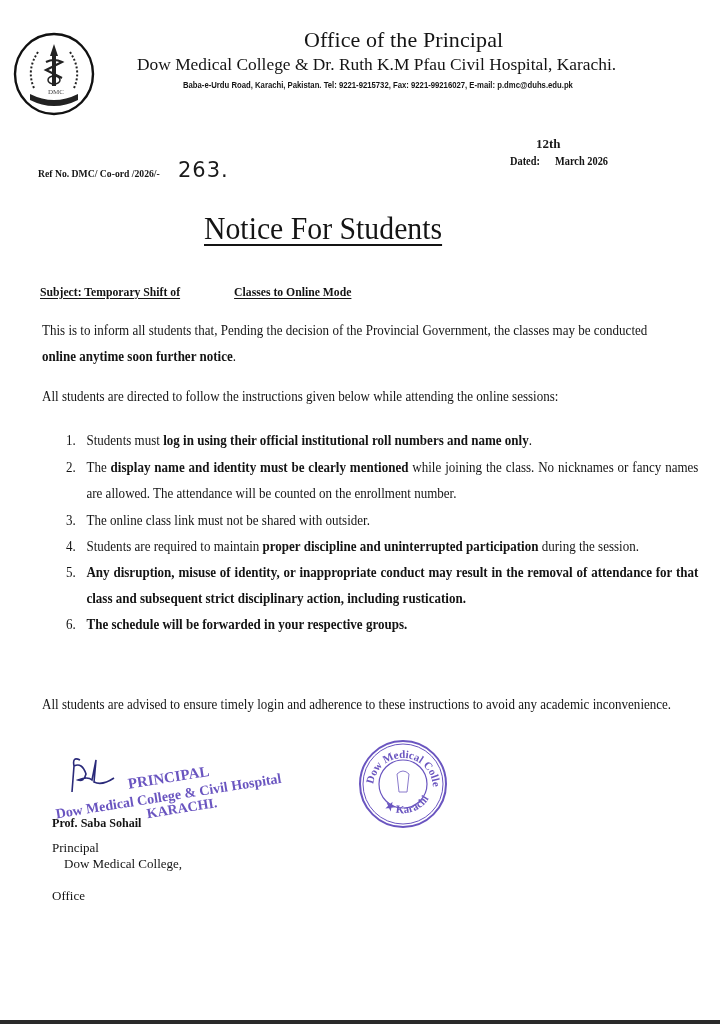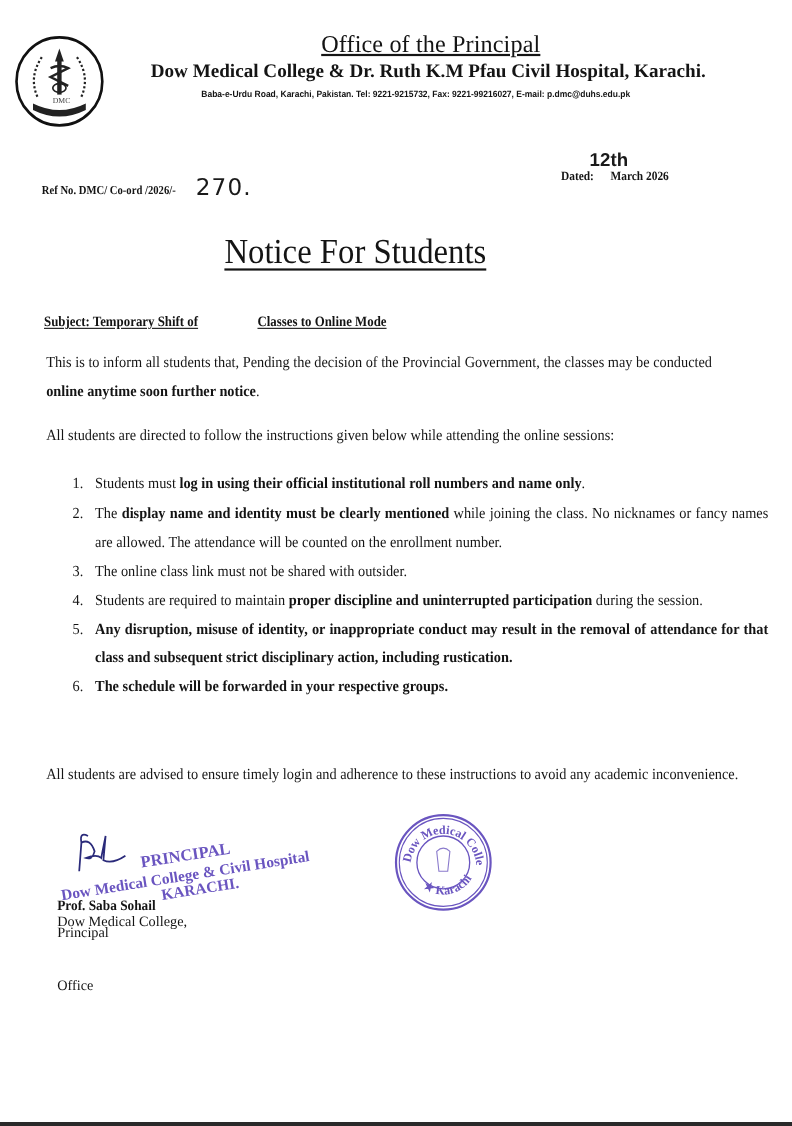--- a/index.html
+++ b/index.html
@@ -3,28 +3,28 @@
 <meta charset="utf-8">
 <style>
   html, body { margin: 0; padding: 0; }
   body {
     width: 720px; height: 1024px; background: #ffffff; position: relative; overflow: hidden;
     font-family: "Liberation Serif", serif; color: #141414;
   }
   .abs { position: absolute; }
   
   .logo { left: 12px; top: 32px; width: 84px; height: 84px; }
-  .office-title { left: 292px; top: 27px; font-size: 22px; white-space: nowrap; letter-spacing: 0.1px; text-decoration: underline; }
-  .college-line { left: 137px; top: 54px; font-size: 17.4px; white-space: nowrap; font-weight: bold; }
+  .office-title { left: 304px; top: 27px; font-size: 22px; white-space: nowrap; letter-spacing: 0.1px; }
+  .college-line { left: 137px; top: 54px; font-size: 17.4px; white-space: nowrap; }
   .address-line { left: 183px; top: 80px; font-family: "Liberation Sans", sans-serif; font-size: 8.3px; font-weight: bold; white-space: nowrap; transform: scaleX(0.93); transform-origin: left; }
 
   
   .ref { left: 38px; top: 167px; font-size: 11px; font-weight: bold; white-space: nowrap; transform: scaleX(0.88); transform-origin: left; }
   .ref-hand { left: 178px; top: 158px; font-family: "DejaVu Sans", sans-serif; font-size: 21px; font-weight: normal; color: #1a1a1a; letter-spacing: 1px; }
-  .date-hand { left: 536px; top: 136px; font-family: Liberation Sans, sans-serif; font-size: 17px; font-weight: bold; color: #1a1a1a; }
+  .date-hand { left: 536px; top: 136px; font-family: Liberation Serif, serif; font-size: 13px; font-weight: bold; color: #1a1a1a; }
   .dated-label { left: 510px; top: 155px; font-size: 11.5px; font-weight: bold; transform: scaleX(0.9); transform-origin: left; }
   .dated-value { left: 555px; top: 155px; font-size: 11.5px; font-weight: bold; white-space: nowrap; transform: scaleX(0.9); transform-origin: left; }
 
   
   .notice-title { left: 204px; top: 210px; font-size: 32px; white-space: nowrap; transform: scaleX(0.93); transform-origin: left;
     text-decoration: underline; text-decoration-thickness: 2px; text-underline-offset: 5px; }
 
   .subject { left: 40px; top: 284px; font-size: 13px; font-weight: bold; white-space: nowrap; transform: scaleX(0.9); transform-origin: left;
     text-decoration: underline; text-underline-offset: 2px; }
   .subject .gap { display: inline-block; width: 60px; }
@@ -42,21 +42,21 @@
   .item.i3 { margin-top: 1px; }
 
   .p3 { top: 692px; width: 690px; }
 
   
   .sign-scribble { left: 58px; top: 752px; width: 60px; height: 45px; }
   .principal-stamp { left: 52px; top: 756px; width: 240px; height: 76px; }
   .round-stamp { left: 357px; top: 738px; width: 92px; height: 92px; }
   .sig-name { left: 52px; top: 815px; font-size: 13px; font-weight: bold; white-space: nowrap; transform: scaleX(0.93); transform-origin: left; }
   .sig-line { left: 52px; font-size: 13px; white-space: nowrap; }
-  .sl1 { top: 840px; } .sl2 { top: 830px; } .sl3 { top: 888px; }
+  .sl1 { top: 840px; } .sl2 { top: 856px; margin-left: 12px; } .sl3 { top: 888px; }
 
   .bottom-edge { left: 0; top: 1020px; width: 720px; height: 4px; background: #2a2a2a; }
 </style>
 </head>
 <body>
 
 <div class="abs logo">
   <svg width="84" height="84" viewBox="0 0 84 84">
     <ellipse cx="42" cy="42" rx="39" ry="40" fill="none" stroke="#111" stroke-width="2.4"></ellipse>
     <path d="M22 56 Q14 38 26 20" fill="none" stroke="#222" stroke-width="2" stroke-dasharray="2 2"></path>
@@ -67,21 +67,21 @@
     <ellipse cx="42" cy="48" rx="6" ry="4" fill="none" stroke="#222" stroke-width="1.5"></ellipse>
     <text x="36" y="62" font-size="7" fill="#444" font-family="Liberation Serif, serif">DMC</text>
     <path d="M18 62 Q42 74 66 62 L66 68 Q42 80 18 68 Z" fill="#222"></path>
   </svg>
 </div>
 <div class="abs office-title">Office of the Principal</div>
 <div class="abs college-line">Dow Medical College &amp; Dr. Ruth K.M Pfau Civil Hospital, Karachi.</div>
 <div class="abs address-line">Baba-e-Urdu Road, Karachi, Pakistan. Tel: 9221-9215732, Fax: 9221-99216027, E-mail: p.dmc@duhs.edu.pk</div>
 
 <div class="abs ref">Ref No. DMC/ Co-ord /2026/-</div>
-<div class="abs ref-hand">270.</div>
+<div class="abs ref-hand">263.</div>
 <div class="abs date-hand">12th</div>
 <div class="abs dated-label">Dated:</div>
 <div class="abs dated-value">March 2026</div>
 
 <div class="abs notice-title">Notice For Students</div>
 
 <div class="abs subject">
   <span>Subject: Temporary Shift of</span><span class="gap"></span><span>Classes to Online Mode</span>
 </div>
 

